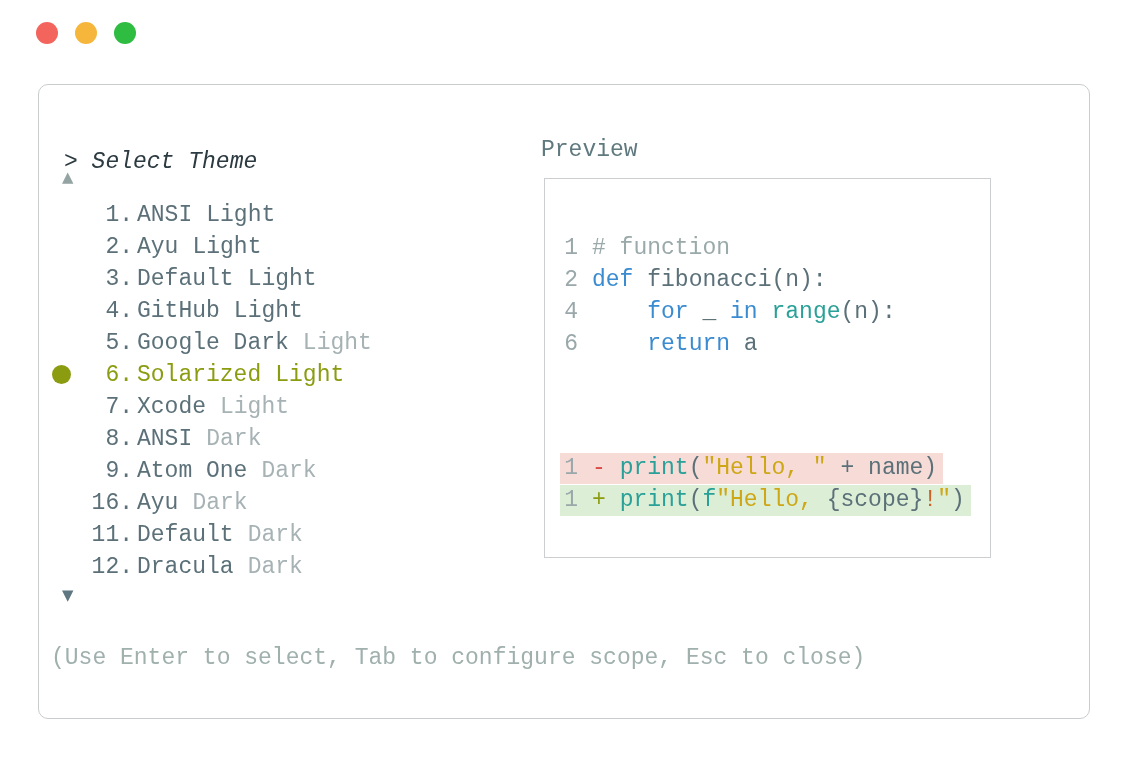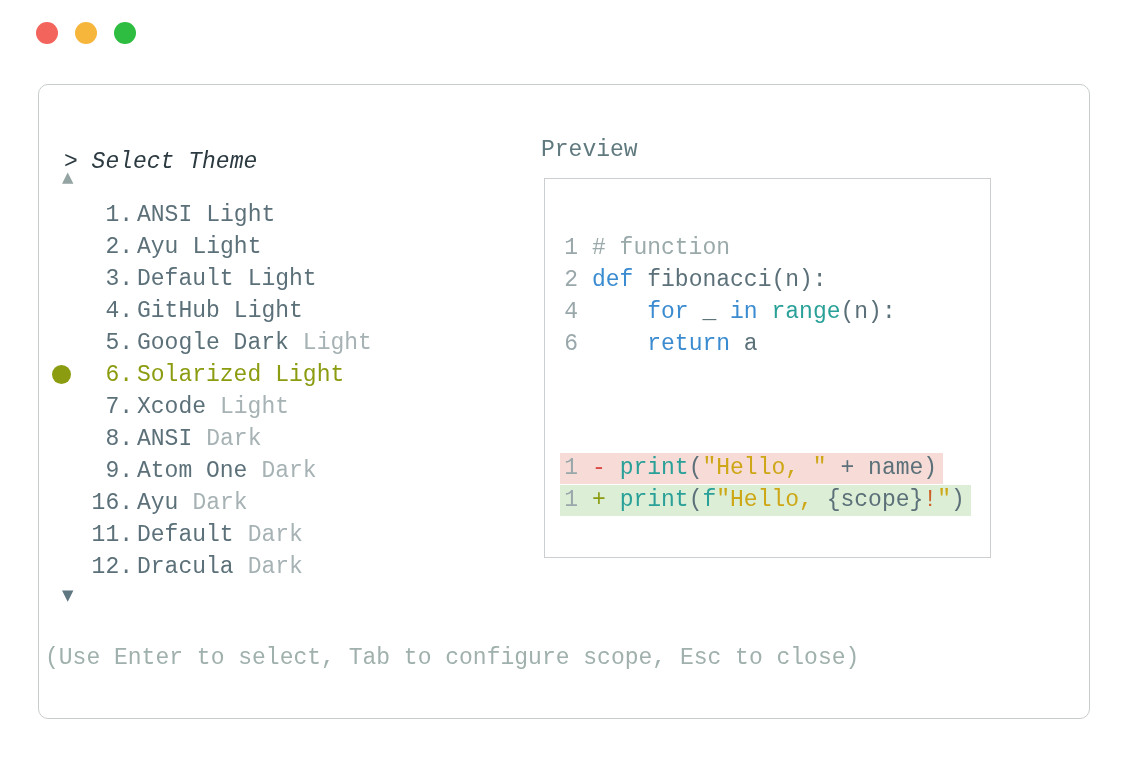--- a/index.html
+++ b/index.html
@@ -35,21 +35,21 @@
   .bullet{position:absolute;left:2px;top:6px;width:19px;height:19px;border-radius:50%;
     background:var(--c-olive);}
   .num{flex:0 0 55px;width:55px;text-align:right;}
   .name{margin-left:4px;}
   .variant{margin-left:14px;}
   .variant.dim{color:var(--c-dim);}
   .list-row.selected,
   .list-row.selected .variant{color:var(--c-olive);}
 
   
-  .footer{position:absolute;left:6px;top:560px;color:var(--c-footer-text);white-space:pre;}
+  .footer{position:absolute;left:12px;top:560px;color:var(--c-footer-text);white-space:pre;}
 
   
   .preview-label{position:absolute;left:502px;top:52px;color:var(--c-preview-label);}
   .preview-box{
     position:absolute;left:505px;top:93px;width:447px;height:380px;
     box-sizing:border-box;border:1.5px solid var(--c-preview-border);background:#fff;
   }
   .code-main{position:absolute;left:19px;top:53px;}
   .code-line{height:32px;line-height:32px;white-space:pre;}
   .line-num{color:var(--c-gutter);display:inline-block;min-width:14px;margin-right:14px;text-align:right;}

